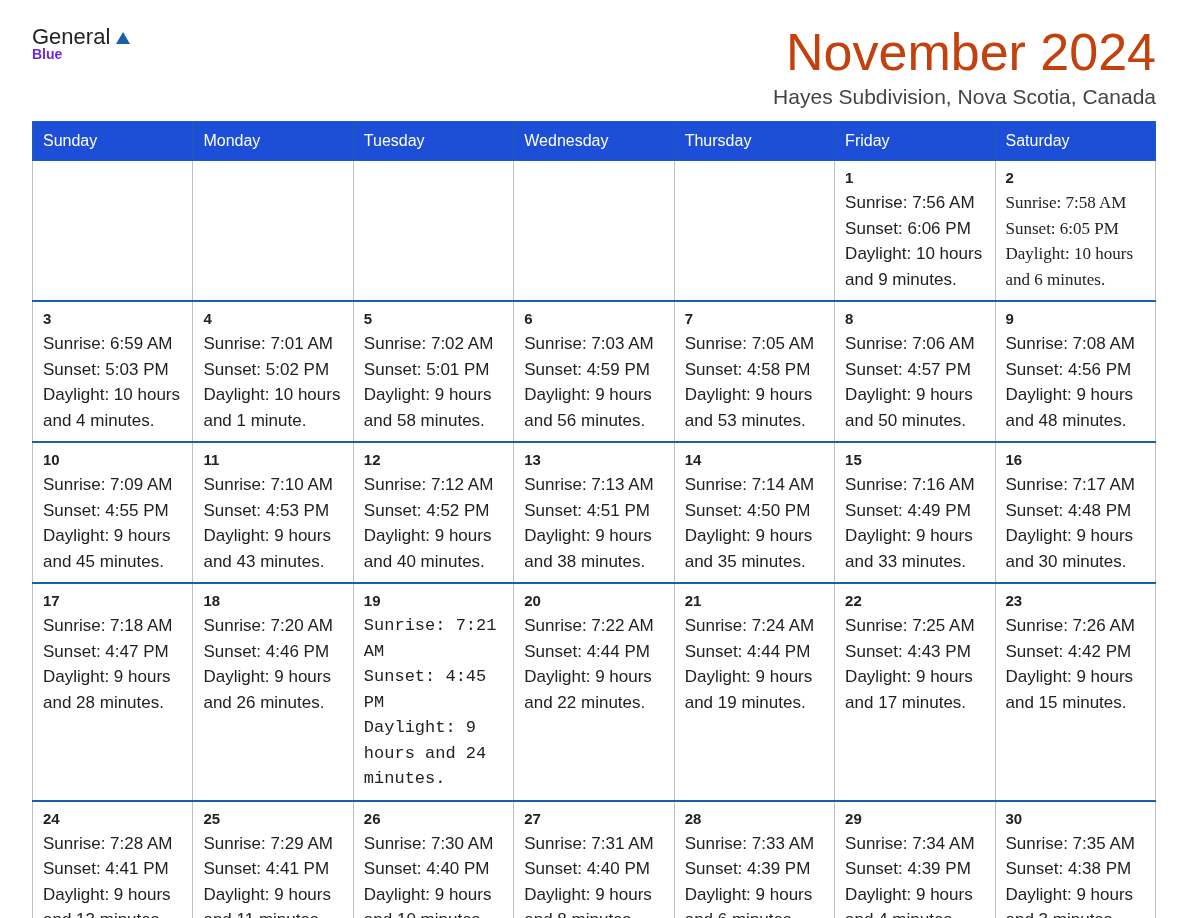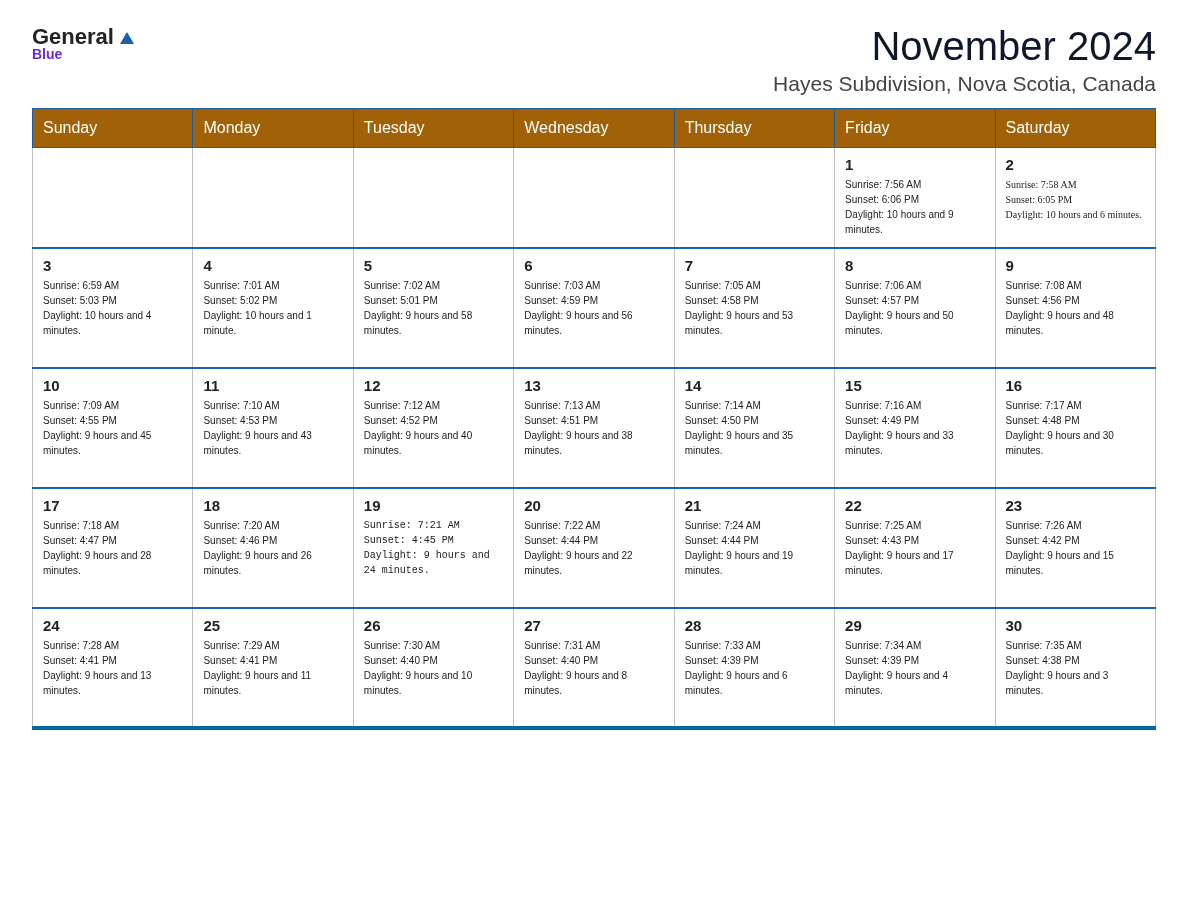--- a/index.html
+++ b/index.html
@@ -23,37 +23,37 @@
       align-items: flex-start;
     }
     .logo-line1 {
       display: flex;
       align-items: center;
     }
     .title-block {
       text-align: right;
     }
     .main-title {
-      font-size: 40px;
+      font-size: 52px;
       font-weight: normal;
-      color: #0f172a;
+      color: #c2410c;
       line-height: 1.1;
     }
     .subtitle {
       font-size: 21px;
       color: #444;
       margin-top: 4px;
     }
     .calendar-table {
       width: 100%;
       border-collapse: collapse;
       margin-top: 12px;
     }
     .calendar-table th {
-      background-color: #a16207;
+      background-color: #1d4ed8;
       color: #fff;
       font-size: 16px;
       font-weight: normal;
       padding: 10px 10px;
       text-align: left;
       border: 1px solid #1a5fa8;
     }
     .calendar-table td {
       border: 1px solid #c0c0c0;
       vertical-align: top;
@@ -68,42 +68,42 @@
       border-bottom: 4px solid #0369a1;
     }
     .day-number {
       font-size: 15px;
       font-weight: bold;
       color: #222;
       display: block;
       margin-bottom: 4px;
     }
     .day-info {
-      font-size: 10px;
+      font-size: 17px;
       color: #222;
       line-height: 1.5;
     }
     .empty-cell {
       background: #fff;
     }
     .calendar-table td {
       height: 120px;
     }
     
     .first-row td {
       height: 100px;
     }
   </style>
 </head>
 <body>
 
 <div class="header-top">
   <div class="logo-wrapper">
     <div class="logo-line1">
-      <span style="font-size:22px;font-weight:bold;color:#222;">General</span>
+      <span style="font-size:22px;font-weight:normal;color:#222;">General</span>
       <svg width="22" height="22" viewBox="0 0 22 22" style="margin-left:2px;margin-bottom:0;">
         <polygon points="4,18 18,18 11,6" fill="#1a5fa8"></polygon>
       </svg>
     </div>
     <div style="font-size:14px;font-weight:bold;color:#6d28d9;margin-top:-4px;">Blue</div>
   </div>
   <div class="title-block">
     <div class="main-title">November 2024</div>
     <div class="subtitle">Hayes Subdivision, Nova Scotia, Canada</div>
   </div>

